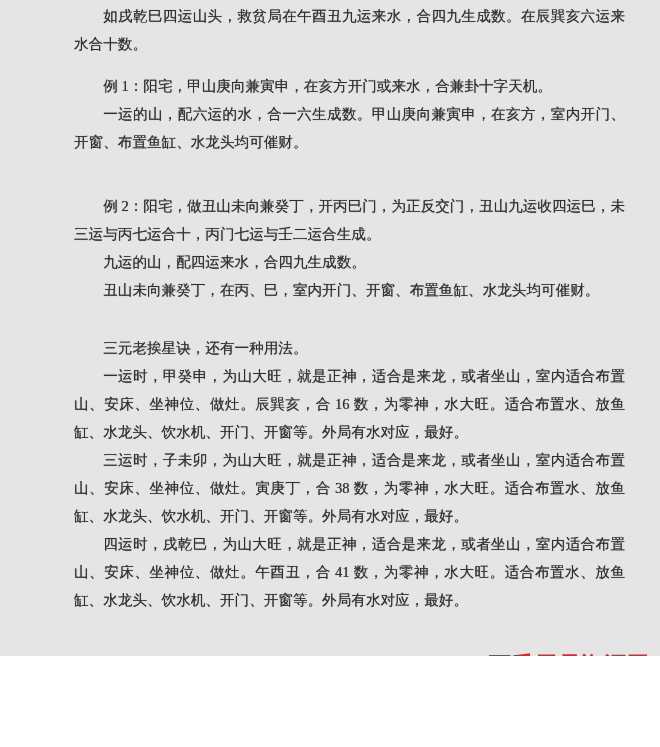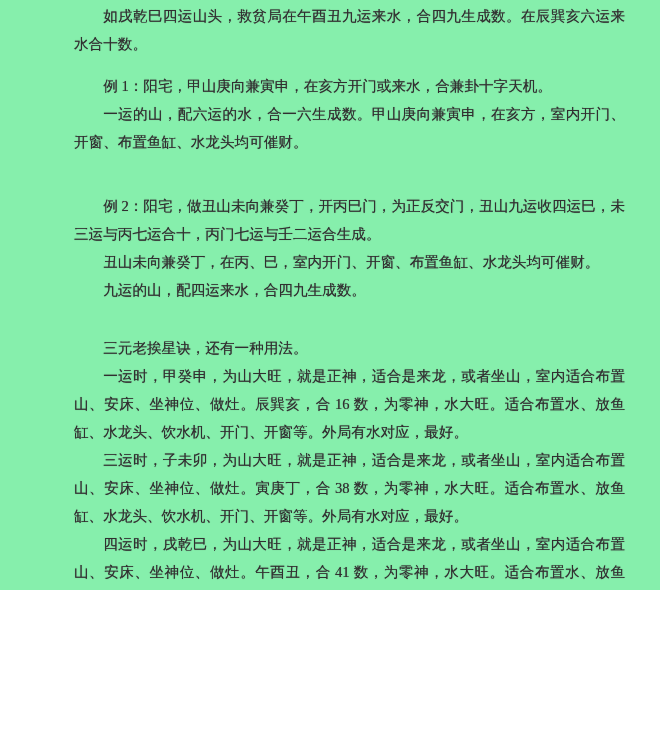--- a/index.html
+++ b/index.html
@@ -4,22 +4,22 @@
 <style>
   html, body {
     margin: 0;
     padding: 0;
     background: #ffffff;
     font-family: "Liberation Serif", "DejaVu Serif", serif;
   }
   .page {
     position: relative;
     width: 660px;
-    height: 590px;
-    background: #86efac;
+    height: 656px;
+    background: #e5e5e5;
     overflow: hidden;
   }
   .doc {
     position: absolute;
     top: 2px;
     left: 74px;
     right: 35px;
     color: #303030;
     font-size: 14.6px;
     line-height: 28px;
@@ -76,22 +76,22 @@
       <p class="para">如戌乾巳四运山头，救贫局在午酉丑九运来水，合四九生成数。在辰巽亥六运来水合十数。</p>
     </section>
 
     <section class="block b2">
       <p class="para">例 1：阳宅，甲山庚向兼寅申，在亥方开门或来水，合兼卦十字天机。</p>
       <p class="para">一运的山，配六运的水，合一六生成数。甲山庚向兼寅申，在亥方，室内开门、开窗、布置鱼缸、水龙头均可催财。</p>
     </section>
 
     <section class="block b3">
       <p class="para">例 2：阳宅，做丑山未向兼癸丁，开丙巳门，为正反交门，丑山九运收四运巳，未三运与丙七运合十，丙门七运与壬二运合生成。</p>
+      <p class="para">九运的山，配四运来水，合四九生成数。</p>
       <p class="para">丑山未向兼癸丁，在丙、巳，室内开门、开窗、布置鱼缸、水龙头均可催财。</p>
-      <p class="para">九运的山，配四运来水，合四九生成数。</p>
     </section>
 
     <section class="block b4">
       <p class="para">三元老挨星诀，还有一种用法。</p>
       <p class="para">一运时，甲癸申，为山大旺，就是正神，适合是来龙，或者坐山，室内适合布置山、安床、坐神位、做灶。辰巽亥，合 16 数，为零神，水大旺。适合布置水、放鱼缸、水龙头、饮水机、开门、开窗等。外局有水对应，最好。</p>
       <p class="para">三运时，子未卯，为山大旺，就是正神，适合是来龙，或者坐山，室内适合布置山、安床、坐神位、做灶。寅庚丁，合 38 数，为零神，水大旺。适合布置水、放鱼缸、水龙头、饮水机、开门、开窗等。外局有水对应，最好。</p>
       <p class="para">四运时，戌乾巳，为山大旺，就是正神，适合是来龙，或者坐山，室内适合布置山、安床、坐神位、做灶。午酉丑，合 41 数，为零神，水大旺。适合布置水、放鱼缸、水龙头、饮水机、开门、开窗等。外局有水对应，最好。</p>
     </section>
 
   </div>

